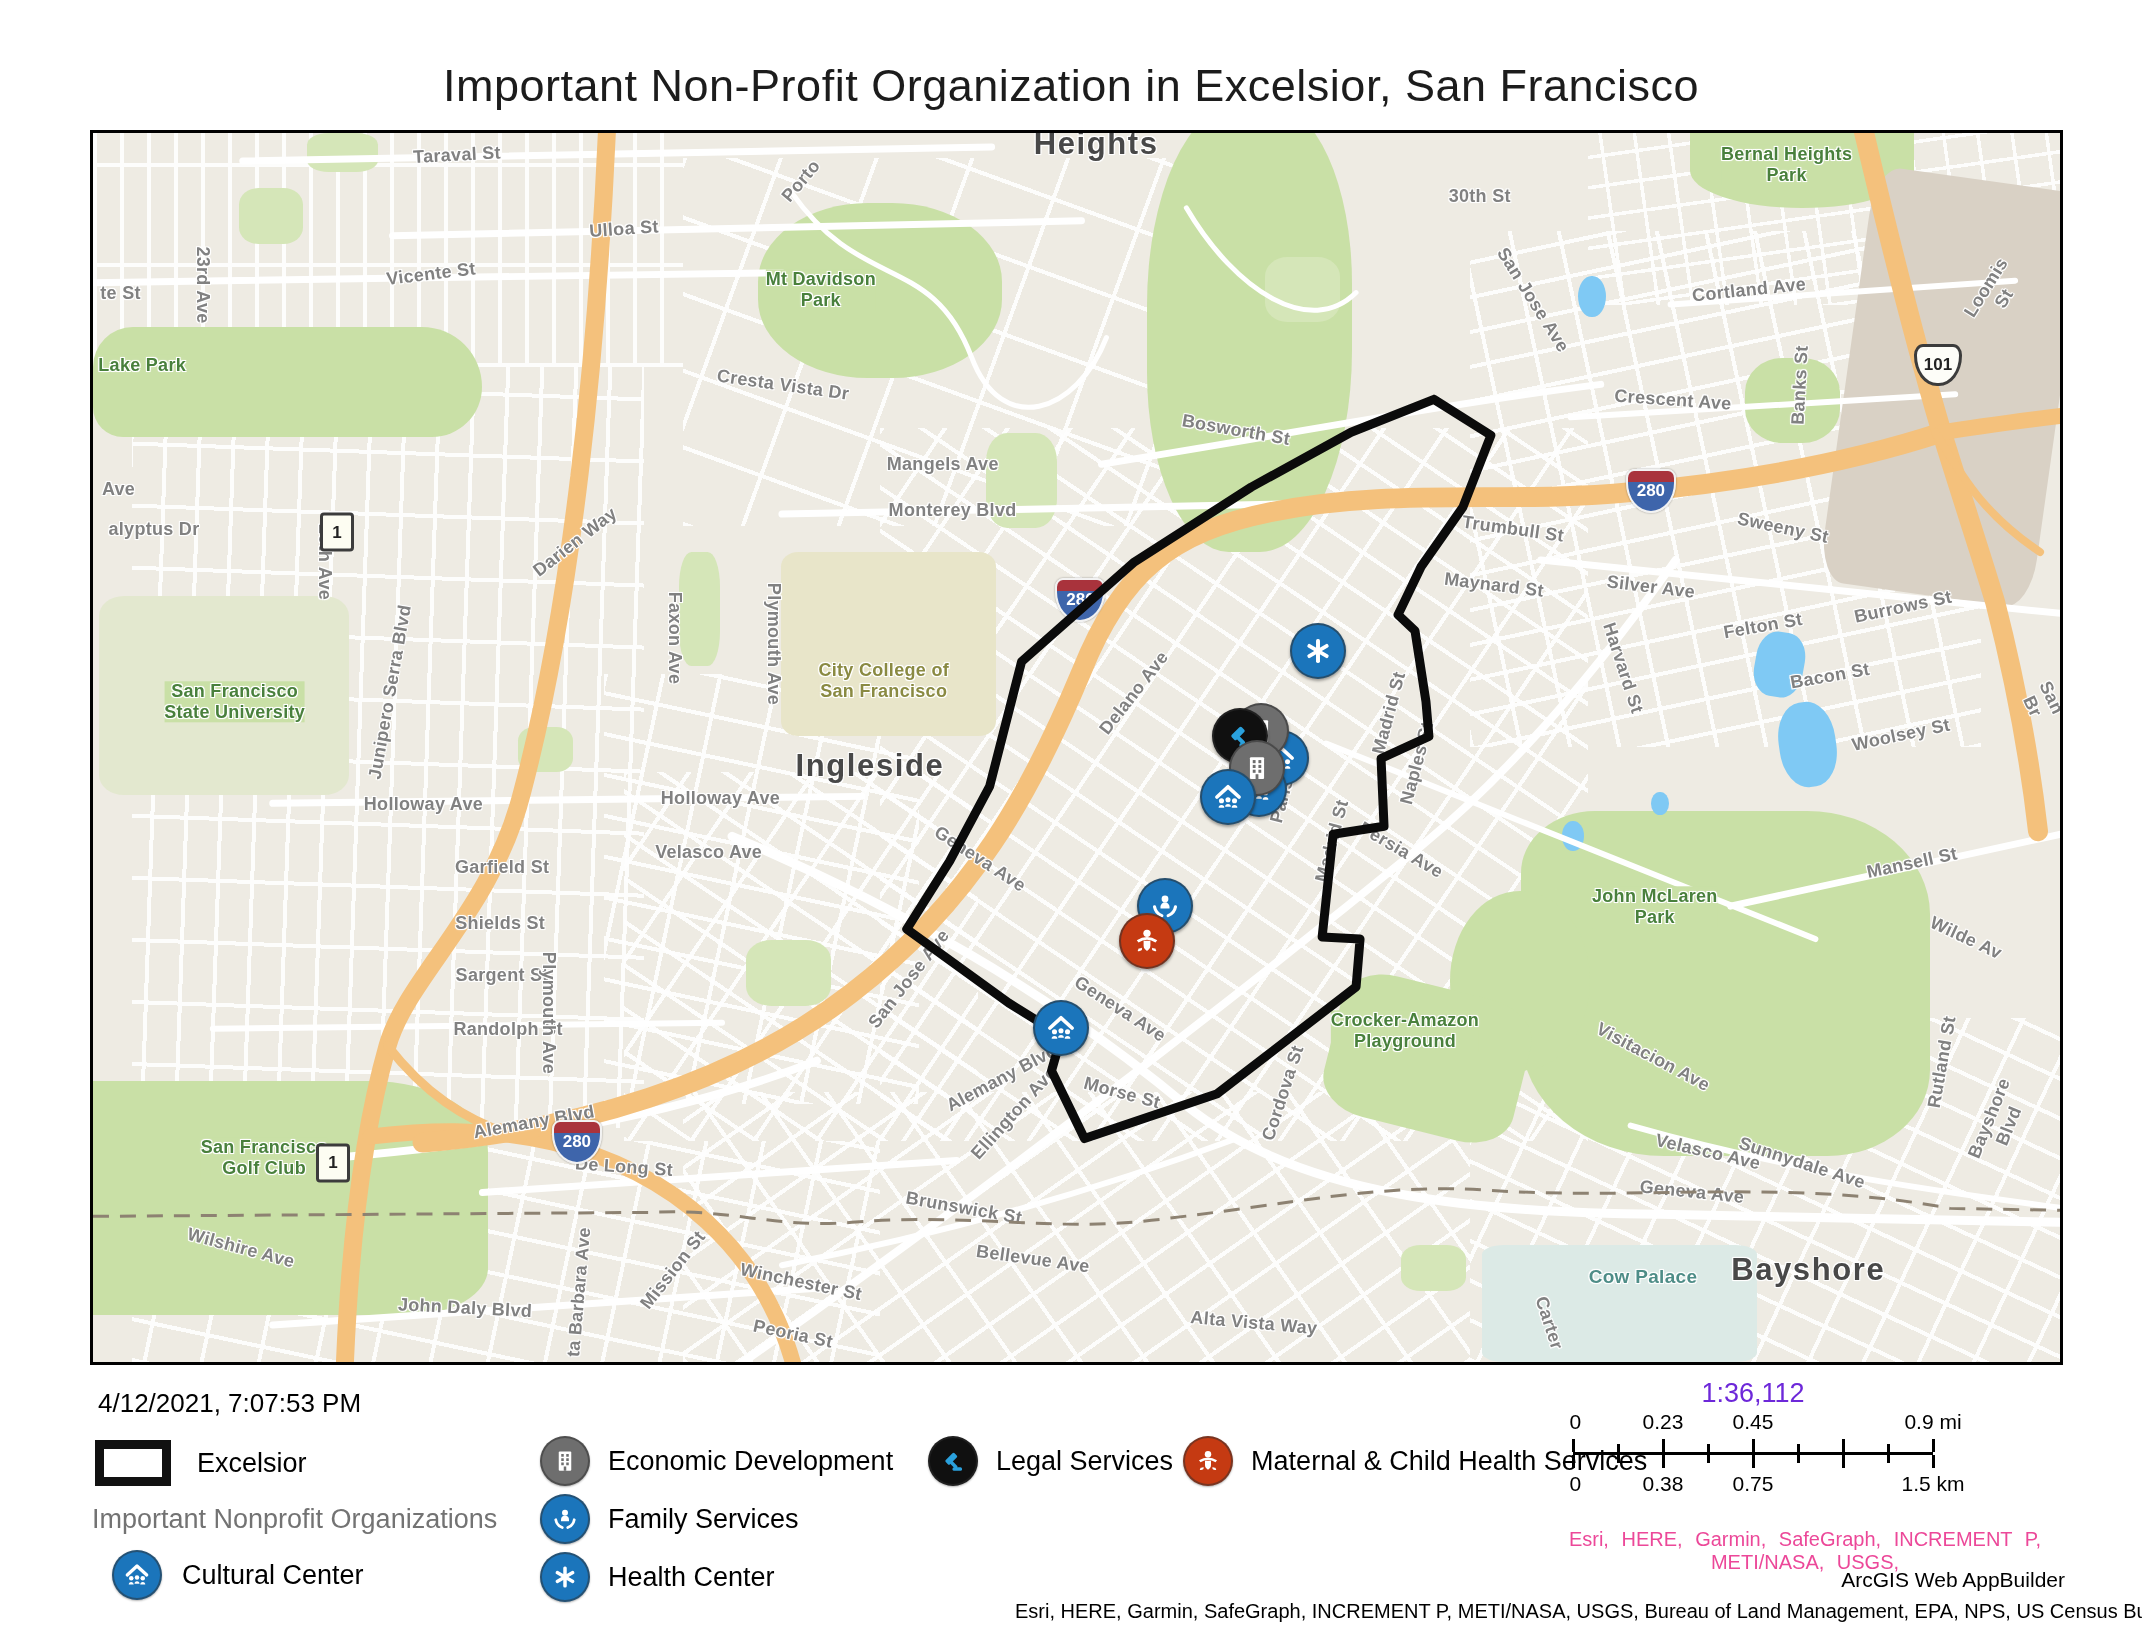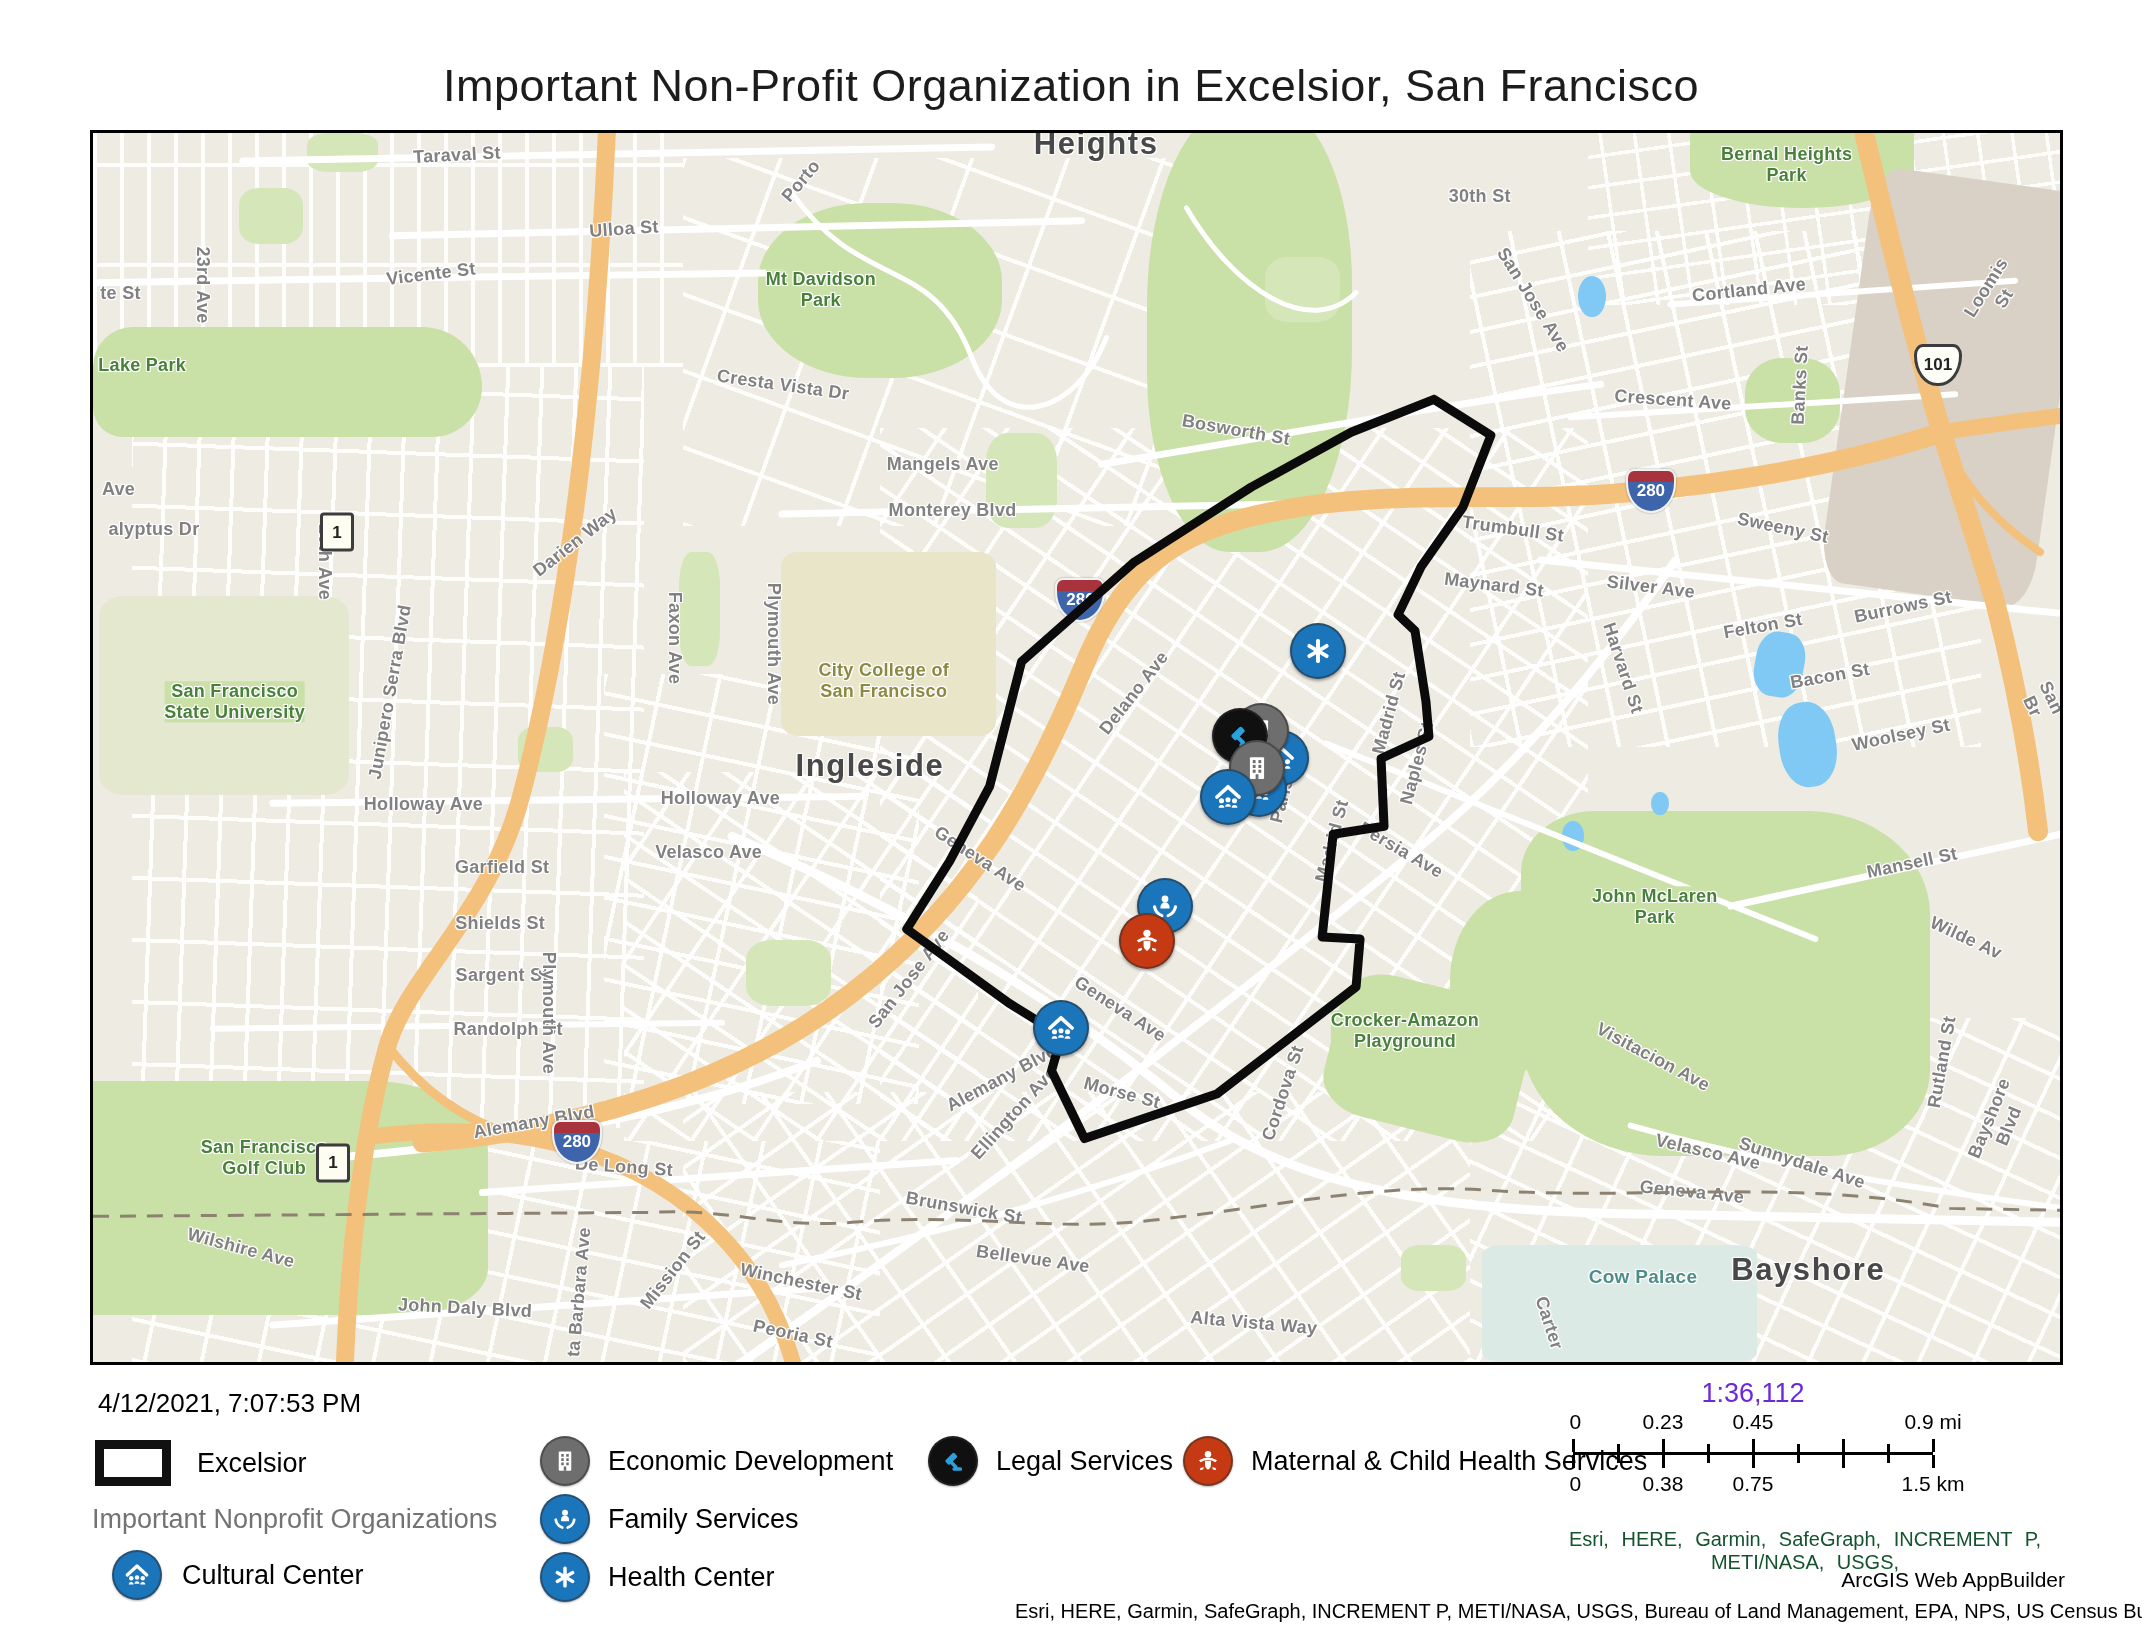--- a/index.html
+++ b/index.html
@@ -91,21 +91,21 @@
   .sb-row{position:absolute;left:1573px;width:360px;height:24px;font-size:21px;color:#000;}
   .sb-mi{top:1410px;} .sb-km{top:1472px;}
   .sb-row span{position:absolute;transform:translateX(-50%);white-space:nowrap;}
   .sb-ruler{position:absolute;left:1573px;top:1452px;width:360px;height:3px;background:#000;}
   .sb-tick{position:absolute;width:3px;background:#000;top:-13px;height:13px;margin-left:-1px;}
   .sb-tick.minor{top:-8px;height:8px;}
   .sb-tick.bottom{top:3px;height:13px;}
   .sb-tick.bottom.minor{height:8px;}
 
   .attr-src{position:absolute;left:1545px;top:1528px;width:520px;text-align:center;
-            font-size:20px;color:#14532d;word-spacing:7px;}
+            font-size:20px;color:#ec4899;word-spacing:7px;}
   .attr-app{position:absolute;left:1545px;top:1568px;width:520px;text-align:right;font-size:21px;color:#000;}
   .attr-full{position:absolute;left:1015px;top:1600px;font-size:20px;color:#000;white-space:nowrap;}
 </style>
 </head>
 <body>
 
 <div class="page">
 
   <div class="title">Important Non-Profit Organization in Excelsior, San Francisco</div>
 

